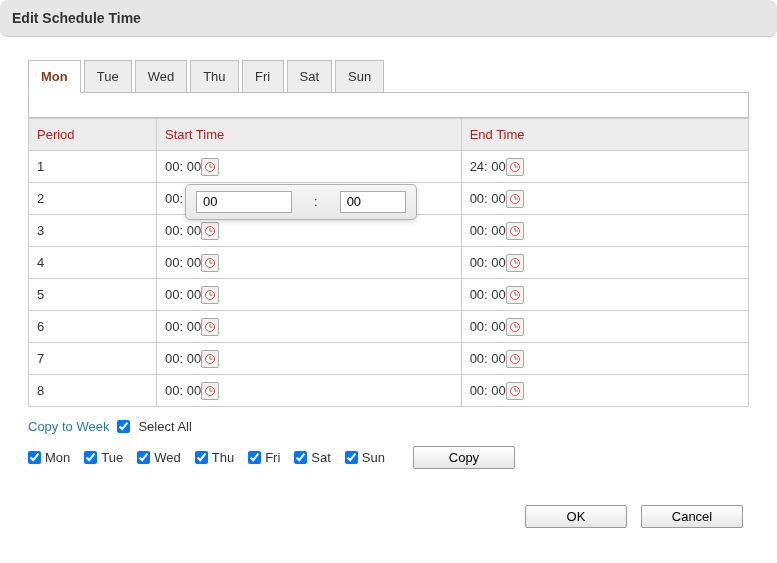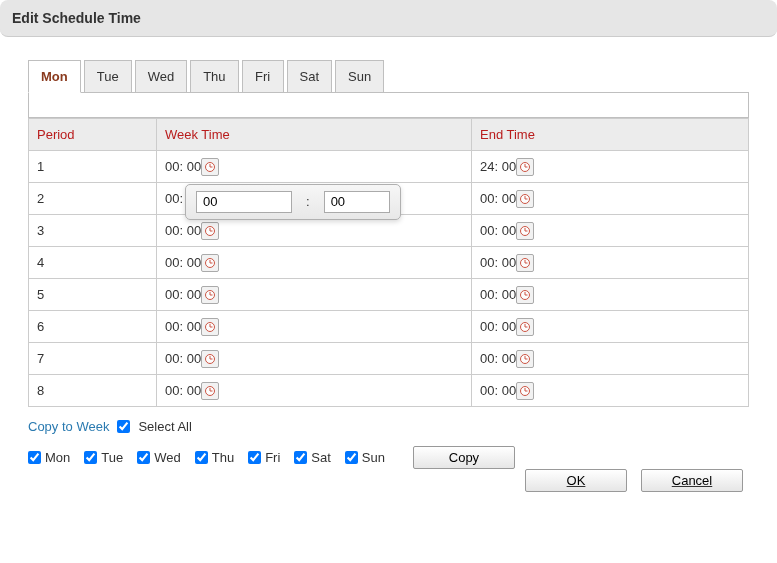--- a/index.html
+++ b/index.html
@@ -116,35 +116,35 @@
     width: 102px;
     text-align: center;
     cursor: pointer;
     border-radius: 2px;
     font-size: 13px;
   }
   .btn-row {
     display: flex;
     justify-content: flex-end;
     gap: 14px;
+    margin-top: 36px;
     padding-right: 6px;
-    text-decoration: underline;
   }
   .time-popup {
     position: absolute;
     top: -6px;
     left: 20px;
     background: linear-gradient(#f6f6f6, #e8e8e8);
     border: 1px solid #b0b0b0;
     border-radius: 5px;
     box-shadow: 0 2px 5px rgba(0,0,0,0.15);
     padding: 6px 10px;
     display: flex;
     align-items: center;
-    gap: 14px;
+    gap: 22px;
     z-index: 5;
   }
   .time-popup input {
     width: 96px;
     height: 22px;
     border: 1px solid #aaa;
     padding: 2px 6px;
     font-size: 13px;
   }
   .time-popup input.min { width: 66px; }
@@ -165,21 +165,21 @@
       <div class="tab">Fri</div>
       <div class="tab">Sat</div>
       <div class="tab">Sun</div>
     </div>
   <div class="tab-panel"></div>
 
   <table class="schedule">
     <thead>
       <tr>
         <th class="col-period">Period</th>
-        <th class="col-time">Week Time</th>
+        <th class="col-time">Start Time</th>
         <th class="col-time">End Time</th>
       </tr>
     </thead>
     <tbody id="table-body">
         <tr>
           <td>1</td>
           <td>
             <div class="time-cell">
               <span>00: 00</span>
               <span class="clock-btn">

